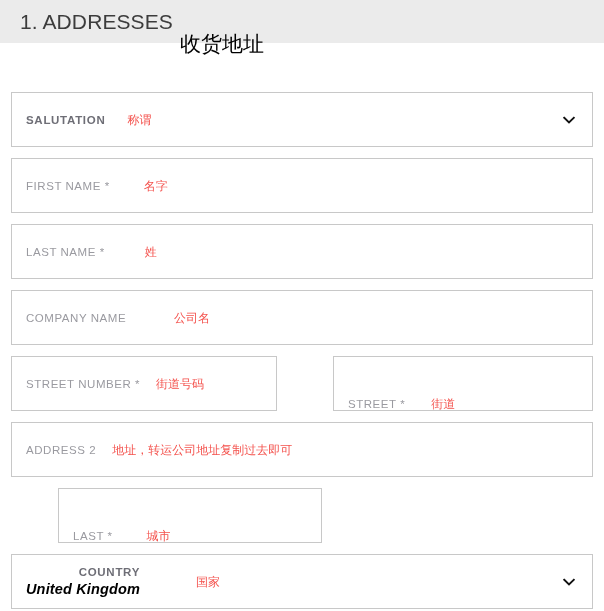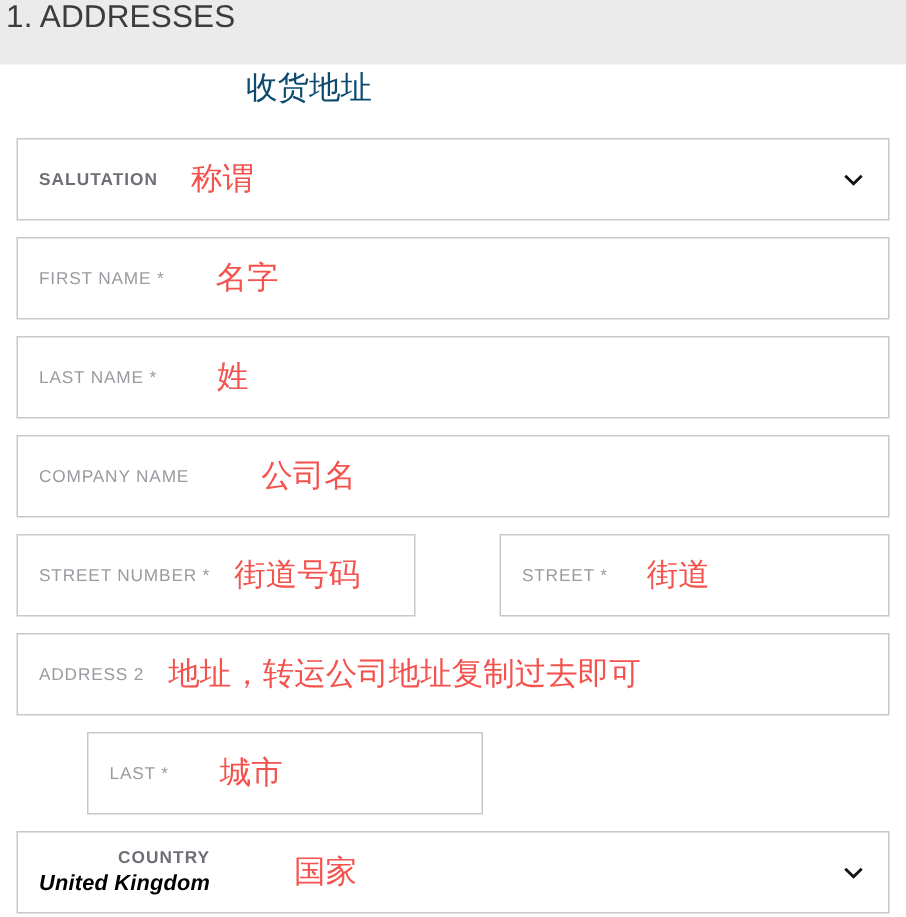--- a/index.html
+++ b/index.html
@@ -13,34 +13,34 @@
     font-family: "Liberation Sans", sans-serif;
     overflow: hidden;
     position: relative;
   }
 
   
   .section-header {
     height: 43px;
     background: #ebebeb;
     display: flex;
-    align-items: flex-start;
-    padding-left: 4px;
+    align-items: center;
+    padding-left: 20px;
     box-sizing: border-box;
   }
   .section-header .title {
     font-size: 21px;
     color: #3c3c3c;
     font-weight: 400;
     letter-spacing: 0.1px;
     white-space: nowrap;
   }
   .section-header .title-cn {
     font-size: 21px;
-    color: #0c4a6e;
+    color: #000000;
     font-weight: 400;
     margin-left: 7px;
     white-space: nowrap;
     margin-top: 44px;
   }
 
   
   .form-area {
     position: relative;
     padding: 0 11px;
@@ -55,42 +55,42 @@
   .field {
     border: 1px solid #c8c8c8;
     background: #ffffff;
     box-sizing: border-box;
     display: flex;
     align-items: center;
     position: relative;
   }
   .field.full { width: 100%; }
   .field.half-left { width: 270px; }
-  .field.half-right { width: 264px; margin-left: 47px; }
+  .field.half-right { width: 264px; margin-left: 47px; align-items: flex-end; }
 
   .field.h-select { height: 55px; }
   .field.h-input  { height: 55px; }
 
   .label {
     font-size: 11.5px;
     color: #9a9aa0;
     letter-spacing: 0.55px;
     white-space: nowrap;
     padding-left: 14px;
     font-weight: 400;
   }
   .label.strong {
     color: #6e6e76;
     font-weight: bold;
     letter-spacing: 0.7px;
   }
 
   .cn {
     color: #f4524d;
-    font-size: 21px;
+    font-size: 12px;
     white-space: nowrap;
     line-height: 1;
   }
 
   
   .gap-22 { width: 22px; }
   .gap-34 { width: 34px; }
   .gap-40 { width: 40px; }
   .gap-48 { width: 48px; }
   .gap-16 { width: 16px; }

